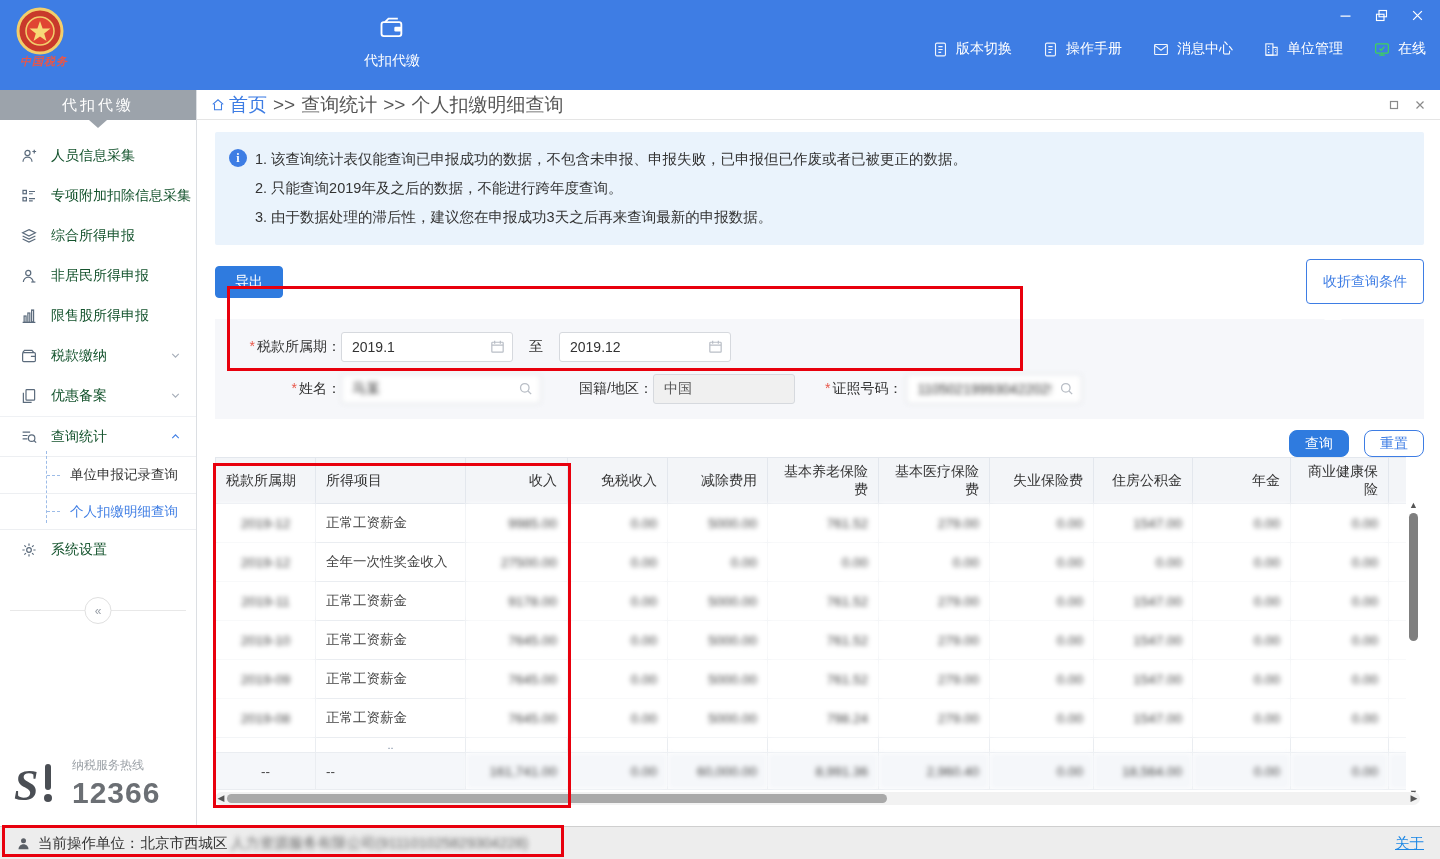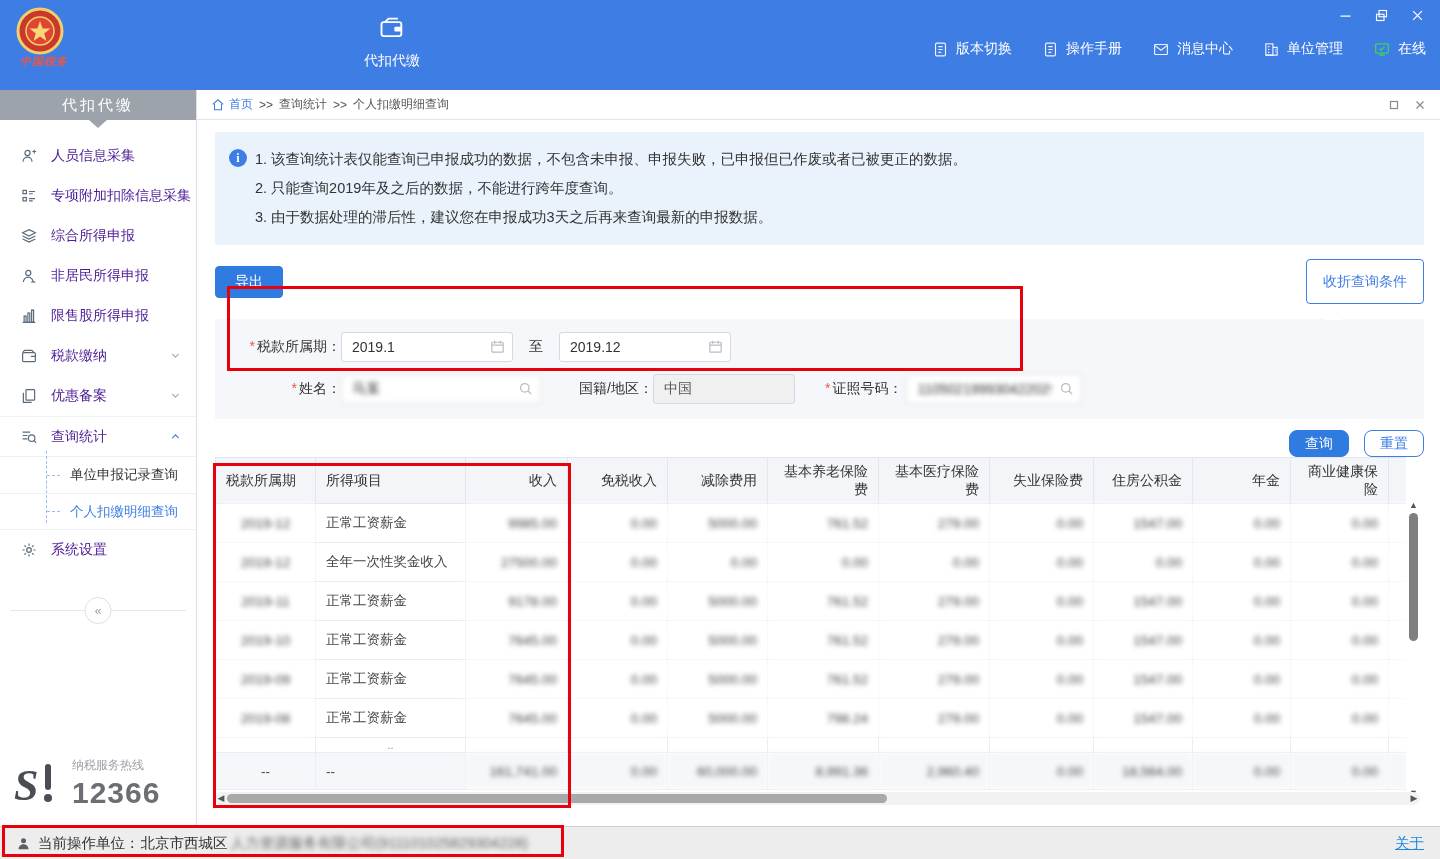--- a/index.html
+++ b/index.html
@@ -15,39 +15,39 @@
   .module-tab { position:absolute; left:346px; top:14px; width:92px; text-align:center; cursor:pointer; }
   .module-tab .mt-label { font-size:14px; margin-top:6px; }
   .top-nav { position:absolute; right:14px; top:40px; display:flex; gap:30px; align-items:center; font-size:14px; }
   .top-nav .nav-item { display:flex; align-items:center; gap:7px; cursor:pointer; white-space:nowrap; }
 
   
   .sidebar { position:absolute; left:0; top:90px; width:197px; height:736px; background:#fff; border-right:1px solid #DCDFE3; }
   .side-header { height:30px; background:#9CA3AB; color:#fff; font-size:15px; letter-spacing:3px; display:flex; align-items:center; justify-content:center; }
   .side-header-tri { width:0; height:0; margin:0 auto; border-left:9px solid transparent; border-right:9px solid transparent; border-top:8px solid #9CA3AB; }
   .side-menu { margin-top:8px; }
-  .side-item { position:relative; height:40px; display:flex; align-items:center; padding-left:20px; gap:13px; font-size:14px; color:#4c1d95; cursor:pointer; }
+  .side-item { position:relative; height:40px; display:flex; align-items:center; padding-left:20px; gap:13px; font-size:14px; color:#14532d; cursor:pointer; }
   .side-item .chev { position:absolute; right:14px; top:13px; }
   .side-item.expanded { border-top:1px solid #EFF1F4; }
   .side-sub { position:relative; border-top:1px solid #EDEFF2; border-bottom:1px solid #EDEFF2; }
   .side-sub::before { content:""; position:absolute; left:46px; top:-6px; bottom:6px; border-left:1px dashed #9DBCE8; }
   .side-sub-item { position:relative; height:36px; display:flex; align-items:center; padding-left:70px; font-size:13.5px; color:#333; cursor:pointer; }
   .side-sub-item + .side-sub-item { border-top:1px solid #EDEFF2; }
   .side-sub-item::before { content:""; position:absolute; left:47px; width:13px; border-top:1px dashed #9DBCE8; }
   .side-sub-item.active { color:#3E7DE4; }
   .collapse-row { position:relative; margin-top:26px; height:30px; }
   .collapse-row::before { content:""; position:absolute; left:10px; right:10px; top:14px; border-top:1px solid #E8E8E8; }
   .collapse-btn { position:absolute; left:50%; transform:translateX(-50%); top:1px; width:27px; height:27px; border:1px solid #E0E0E0; border-radius:50%; background:#fff; color:#9AA0A8; font-size:12px; display:flex; align-items:center; justify-content:center; cursor:pointer; }
   .hotline { position:absolute; left:12px; bottom:16px; display:flex; align-items:flex-end; gap:8px; }
   .hotline-texts .hl-label { font-size:12px; color:#9aa0a6; margin-bottom:2px; }
   .hotline-texts .hl-number { font-size:30px; font-weight:bold; color:#6b6f74; letter-spacing:1px; }
 
   
   .main { position:absolute; left:197px; top:90px; width:1243px; height:736px; background:#fff; }
-  .crumbbar { height:30px; border-bottom:1px solid #E5E5E5; display:flex; align-items:center; padding:0 14px; font-size:12px; color:#555; gap:6px; }
+  .crumbbar { height:30px; border-bottom:1px solid #E5E5E5; display:flex; align-items:center; padding:0 14px; font-size:19px; color:#555; gap:6px; }
   .crumb-home { color:#3E7DE4; cursor:pointer; display:flex; align-items:center; gap:4px; }
   .crumb-right { margin-left:auto; display:flex; gap:14px; color:#8a8a8a; }
   .crumb-right span { cursor:pointer; }
   .content { padding:0 16px 0 18px; }
 
   .notice { position:relative; margin-top:12px; background:#EAF3FC; border-radius:2px; padding:13px 18px 13px 40px; font-size:14.5px; color:#333; line-height:29px; }
   .notice .info-ic { position:absolute; left:14px; top:17px; width:18px; height:18px; background:#3E7DE4; color:#fff; border-radius:50%; font-size:12px; font-weight:bold; display:flex; align-items:center; justify-content:center; font-family:"Liberation Serif",serif; }
 
   .toolbar { margin-top:14px; display:flex; justify-content:space-between; align-items:center;gap:16px; }
   .btn { display:inline-flex; align-items:center; justify-content:center; border-radius:4px; font-size:14px; cursor:pointer; }

